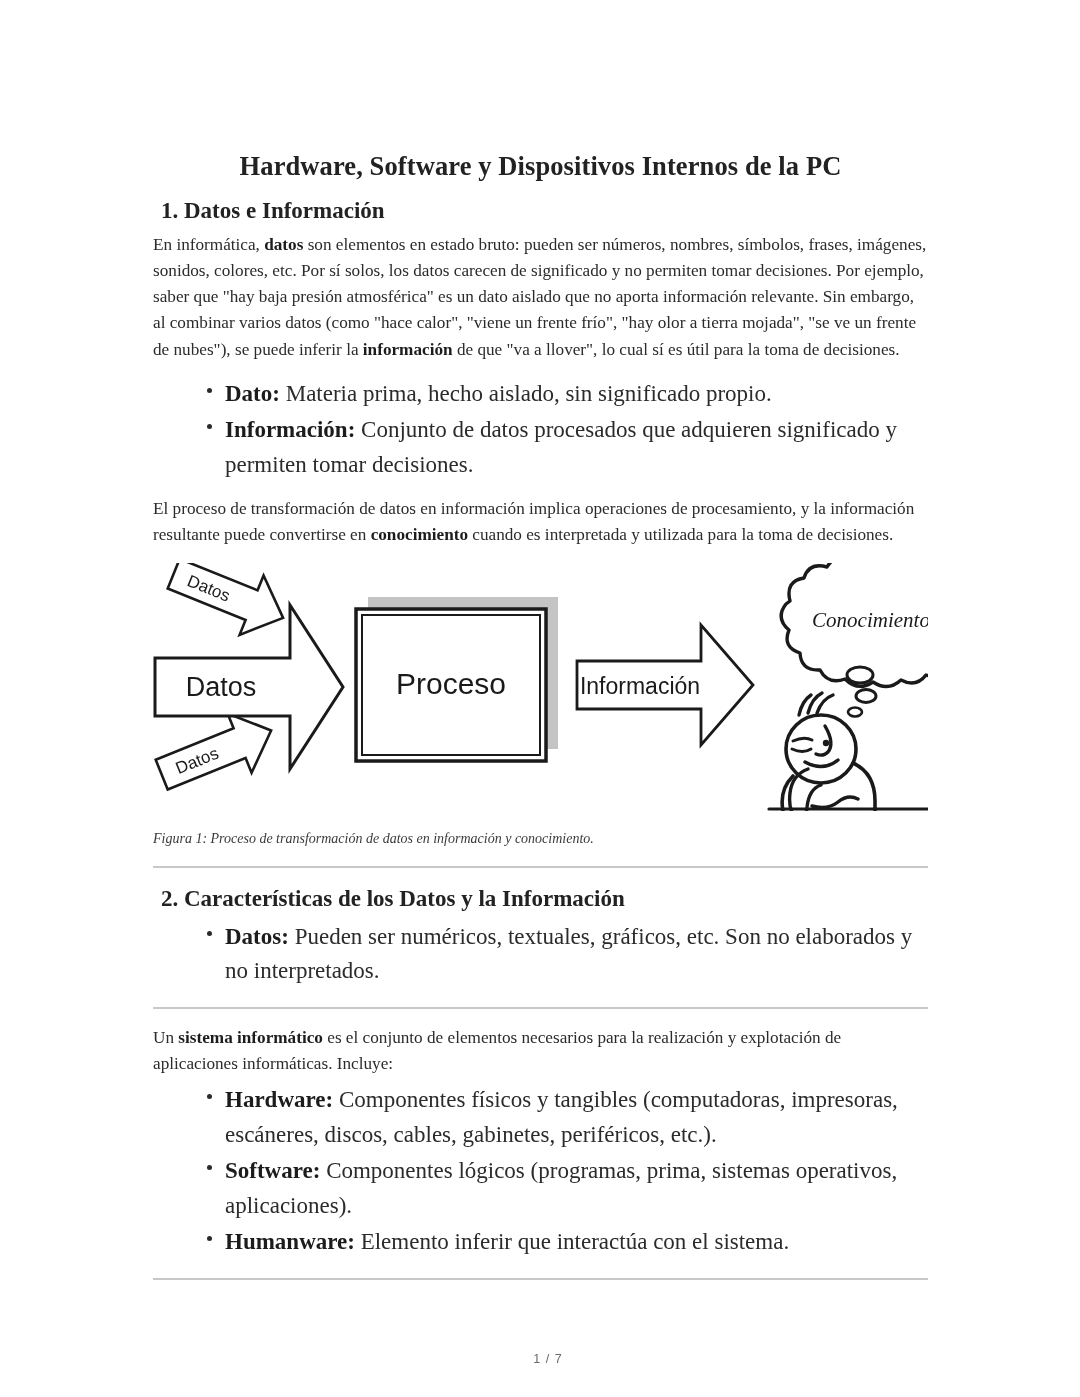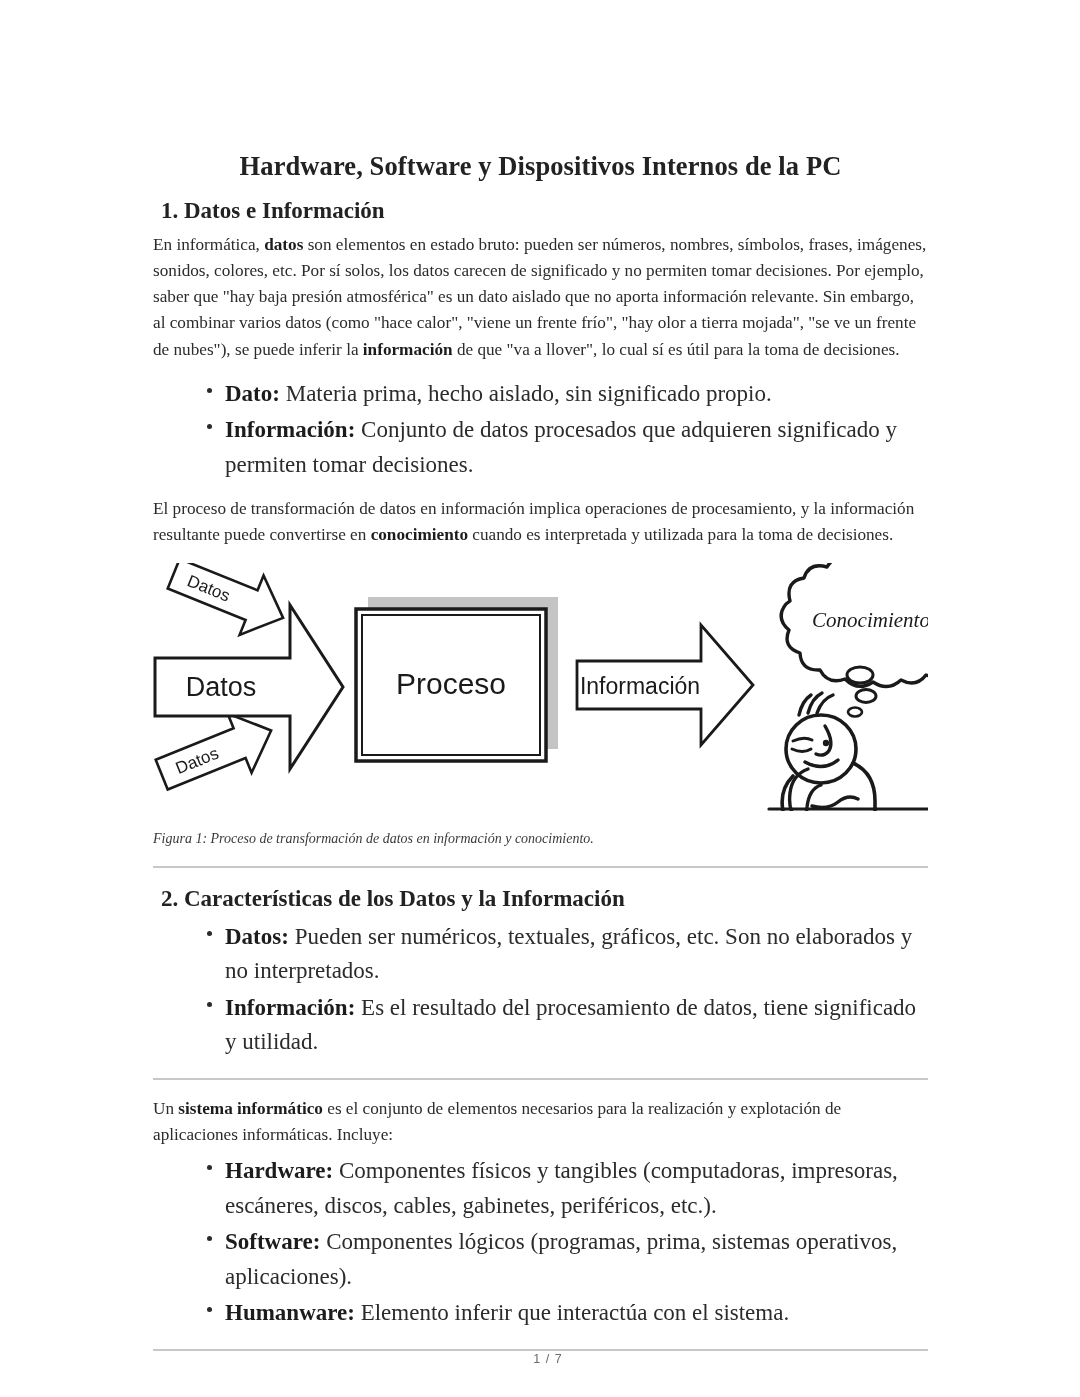--- a/index.html
+++ b/index.html
@@ -217,21 +217,20 @@
       </div>
       <div class="figure-caption">Figura 1: Proceso de transformación de datos en información y conocimiento.</div>
     </div>
 
     <hr class="rule">
 
     <h2 class="section-heading indented">2. Características de los Datos y la Información</h2>
 
     <ul class="bullets">
       <li><b>Datos:</b><span> Pueden ser numéricos, textuales, gráficos, etc. Son no elaborados y no interpretados.</span></li>
-      <li><b>Información:</b><span> Es el resultado del procesamiento de datos, tiene significado y utilidad.</span></li>
     </ul>
 
     <hr class="rule">
 
 
     <p class="body-text tight"><span>Un </span><b>sistema informático</b><span> es el conjunto de elementos necesarios para la realización y explotación de aplicaciones informáticas. Incluye:</span></p>
 
     <ul class="bullets">
       <li><b>Hardware:</b><span> Componentes físicos y tangibles (computadoras, impresoras, escáneres, discos, cables, gabinetes, periféricos, etc.).</span></li>
       <li><b>Software:</b><span> Componentes lógicos (programas, prima, sistemas operativos, aplicaciones).</span></li>

